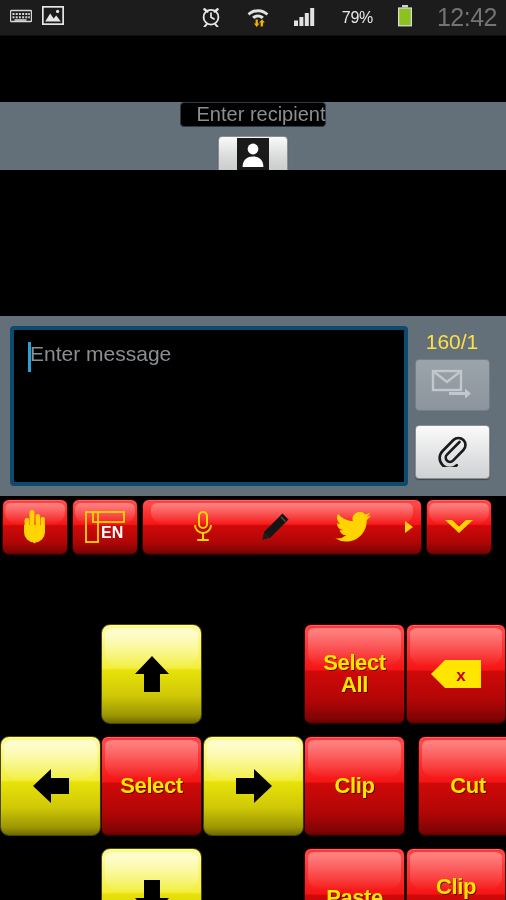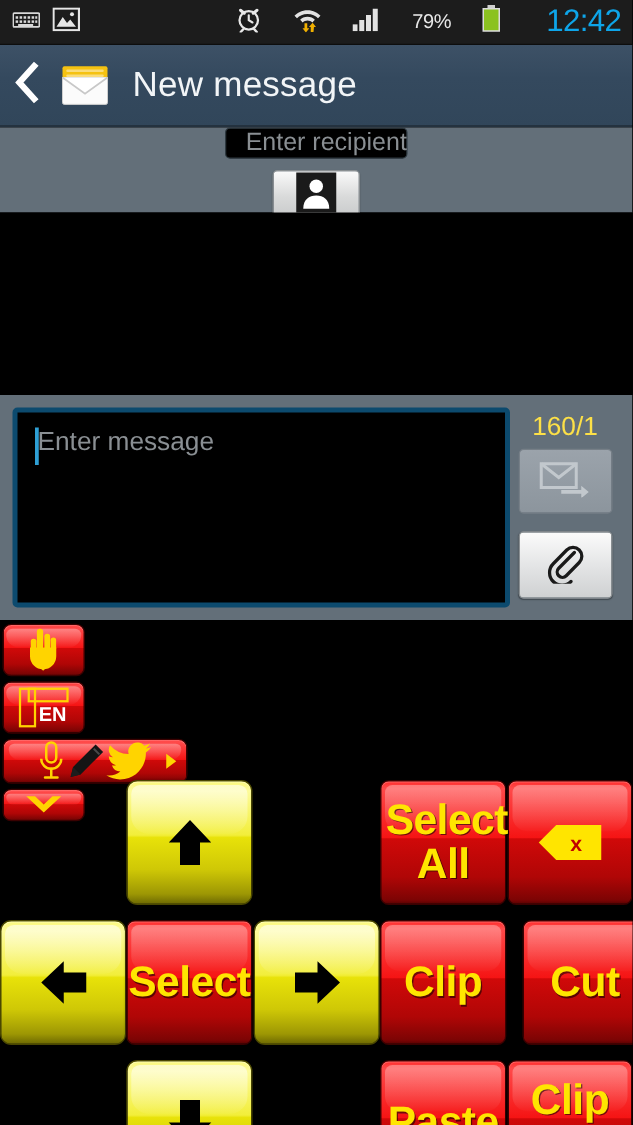--- a/index.html
+++ b/index.html
@@ -18,22 +18,22 @@
     display: flex; align-items: center;
     border-bottom: 1px solid #0d0d0d;
   }
   .sb-left { display: flex; align-items: center; gap: 10px; padding-left: 10px; }
   .sb-right { margin-left: auto; display: flex; align-items: center; gap: 24px; padding-right: 9px; }
   .sb-icon { display: block; }
   .sb-pct {
     color: #e8e8e8; font-size: 16px; letter-spacing: -0.3px;
   }
   .sb-clock {
-    color: #0ea5e9; font-size: 25px; font-weight: 400; letter-spacing: -0.5px;
-    margin-left: 12px; line-height: 1;
+    color: #737373; font-size: 25px; font-weight: 400; letter-spacing: -0.5px;
+    margin-left: 0; line-height: 1;
   }
 
   
   .actionbar {
     position: absolute; top: 36px; left: 0; width: 506px; height: 66px;
     background: linear-gradient(#3d5166, #34495e 42%, #31465a);
     display: flex; align-items: center;
     border-bottom: 2px solid #24323f;
   }
   .ab-back {
@@ -109,21 +109,21 @@
     box-shadow: 0 1px 1px rgba(0,0,0,.35);
   }
 
   
   .keyboard {
     position: absolute; top: 496px; left: 0; width: 506px; height: 404px;
     background: #000;
   }
   .kb-toolbar {
     display: flex; align-items: flex-start; gap: 4px;
-    padding: 3px 14px 0 2px; height: 60px; flex-direction: column;
+    padding: 3px 14px 0 2px; height: 60px;
   }
   .redkey {
     border-radius: 7px;
     background:
       linear-gradient(180deg,
         #ff2d2d 0%, #ff4a4a 6%, #f51414 46%,
         #d00909 47%, #b00606 78%, #7c0404 97%, #5a0202 100%);
     border: 1px solid #3a0101;
     box-shadow: 0 1px 2px rgba(0,0,0,.7), inset 0 1px 0 rgba(255,255,255,.25);
     position: relative;
@@ -154,21 +154,21 @@
   }
   .tb-small { width: 66px; height: 56px; }
   .tb-wide  { flex: 1; height: 56px; }
   .tb-wide-inner {
     position: relative; z-index: 2; width: 100%; height: 100%;
     display: flex; align-items: center; justify-content: space-around;
     padding: 0 26px 0 26px;
   }
   .keylabel {
     position: relative; z-index: 2;
-    color: #ffe500; font-weight: bold; font-size: 34px;
+    color: #ffe500; font-weight: bold; font-size: 22px;
     text-align: center; line-height: 1.02;
     font-family: "Liberation Sans Narrow", "Liberation Sans", sans-serif;
     text-shadow: 1px 1px 0 rgba(0,0,0,.55);
     letter-spacing: -0.4px;
   }
   .keyglyph { position: relative; z-index: 2; display: flex; }
 
   
   .kb-grid { position: relative; width: 506px; }
   .kb-key-abs { position: absolute; }
@@ -240,39 +240,20 @@
         <svg width="16" height="22" viewBox="0 0 16 22">
           <rect x="5" y="0" width="6" height="2.4" fill="#cfcfcf"></rect>
           <rect x="1" y="2.4" width="14" height="19" fill="#dcdcdc"></rect>
           <rect x="2.2" y="3.6" width="11.6" height="16.6" fill="#8bc220"></rect>
         </svg>
       </span>
       <span class="sb-clock">12:42</span>
     </div>
   </div>
 
-  <div class="actionbar">
-    <div class="ab-back">
-      <span>
-        <svg width="22" height="34" viewBox="0 0 22 34">
-          <path d="M18 2 L4.5 17 L18 32" fill="none" stroke="#ffffff" stroke-width="5" stroke-linecap="butt" stroke-linejoin="miter"></path>
-        </svg>
-      </span>
-    </div>
-    <div class="ab-mailicon">
-      <svg width="44" height="40" viewBox="0 0 44 40">
-        <rect x="4" y="5" width="36" height="11" rx="1.5" fill="#f5c211"></rect>
-        <rect x="7" y="7.5" width="30" height="2" rx="1" fill="#fadc7a"></rect>
-        <rect x="7" y="11.5" width="30" height="2" rx="1" fill="#fadc7a"></rect>
-        <path d="M4 14 h36 v20 a1.5 1.5 0 0 1 -1.5 1.5 h-33 A1.5 1.5 0 0 1 4 34 Z" fill="#fbfbfb" stroke="#cfcfcf" stroke-width="0.8"></path>
-        <path d="M4 14 L22 27 L40 14" fill="#ffffff" stroke="#c8c8c8" stroke-width="1.4"></path>
-      </svg>
-    </div>
-    <div class="ab-title">New message</div>
-  </div>
 
   <div class="recipient-row">
     <div class="recipient-field">
       <span class="ph">Enter recipient</span>
     </div>
     <div class="contacts-btn">
       <span>
         <svg width="34" height="34" viewBox="0 0 34 34">
           <rect x="1" y="1" width="32" height="32" fill="#1a1a1a"></rect>
           <circle cx="17" cy="12" r="5.4" fill="#ffffff"></circle>

